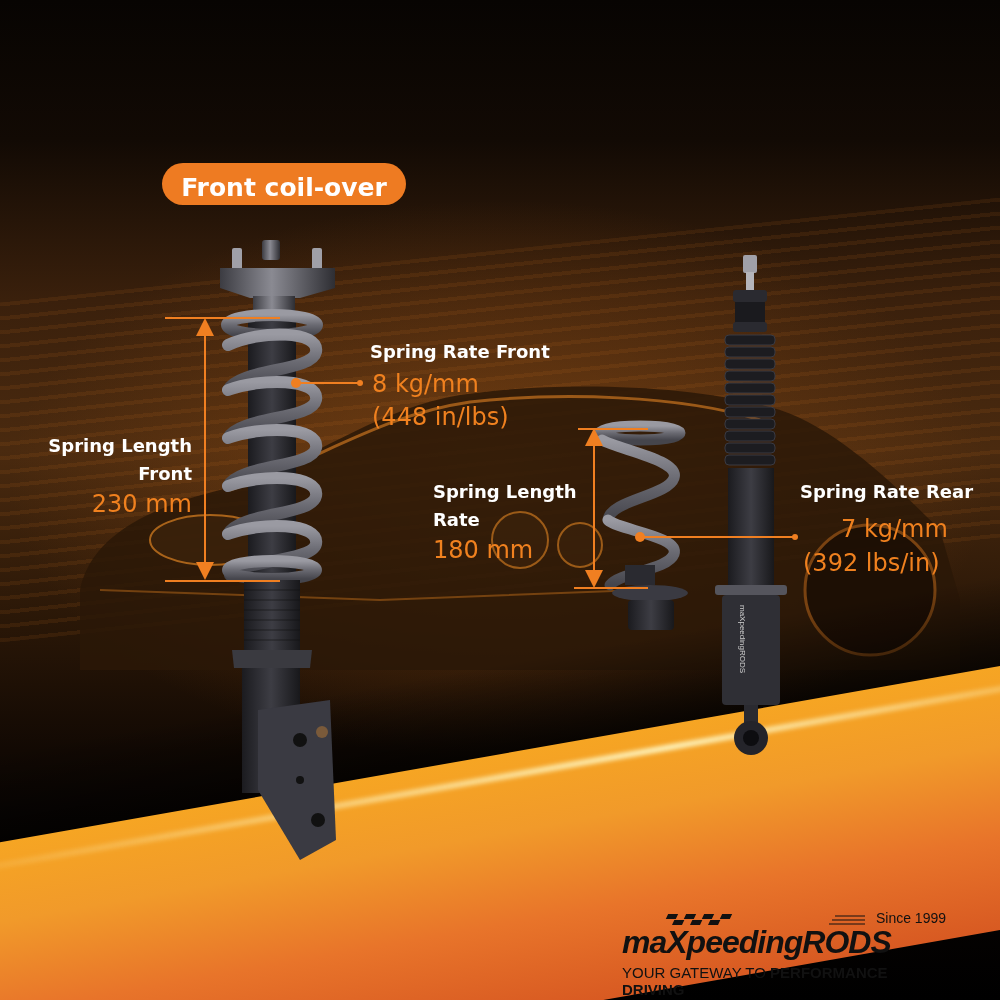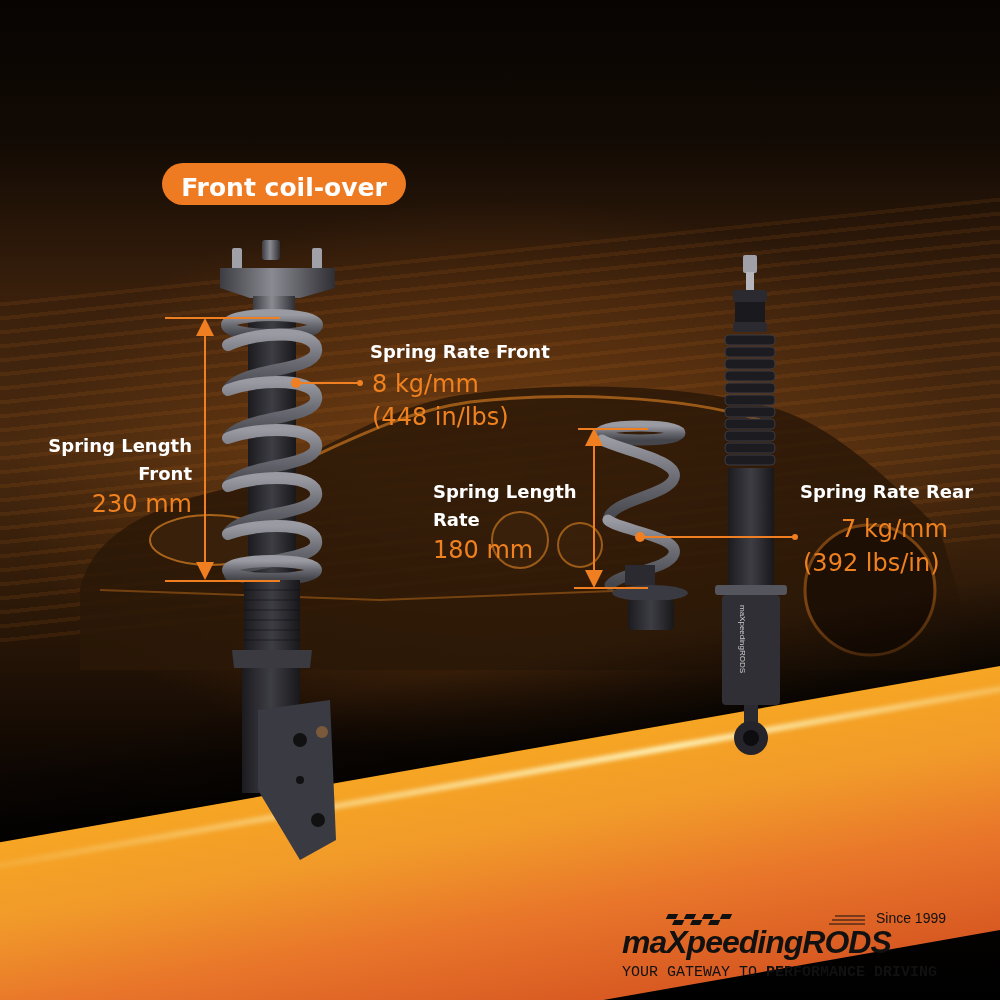--- a/index.html
+++ b/index.html
@@ -37,21 +37,21 @@
   .lbl{position:absolute;color:#fff;font-weight:bold;font-size:18px;line-height:28px;font-family:"DejaVu Sans",sans-serif}
   .val{position:absolute;color:#f0811f;font-size:24px;line-height:32px;font-family:"DejaVu Sans",sans-serif}
 
   .dim-line{position:absolute;background:#f07f21}
   svg{position:absolute;left:0;top:0}
 
   .logo{position:absolute;left:620px;top:910px;width:330px;height:80px}
   .logo .since{position:absolute;right:4px;top:0;font-size:14px;color:#111;font-family:"Liberation Sans",sans-serif}
   .logo .brand{position:absolute;left:2px;top:14px;font-size:32px;font-weight:bold;font-style:italic;color:#111;
     font-family:"Liberation Sans",sans-serif;letter-spacing:-1px}
-  .logo .tagline{position:absolute;left:2px;top:54px;font-size:15px;color:#111;font-family:Liberation Mono, monospace;letter-spacing:0}
+  .logo .tagline{position:absolute;left:2px;top:54px;font-size:15px;color:#111;font-family:Liberation Sans, sans-serif;letter-spacing:0}
   .logo .tagline b{font-weight:bold}
 </style>
 </head>
 <body>
 
 <div class="canvas">
   <div class="stripes"></div>
 
   <svg class="car" viewBox="0 0 880 330" width="880" height="330" style="left:80px;top:340px">
     <path d="M0,250 C10,200 60,170 140,150 C230,125 290,70 380,55 C480,40 620,45 700,70 C760,90 820,150 860,190 L880,260 L880,330 L0,330 Z" fill="#2a1707" opacity=".85"></path>

